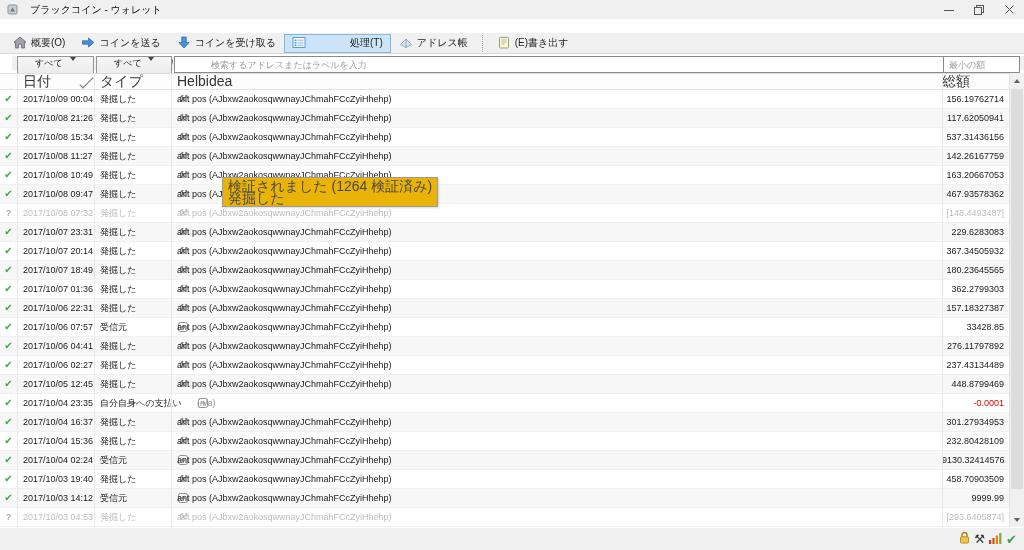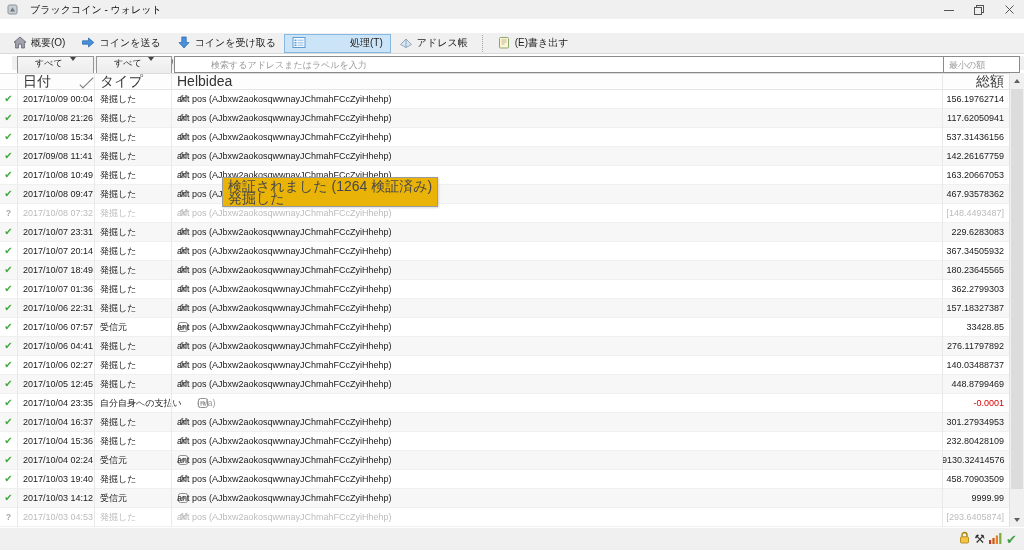--- a/index.html
+++ b/index.html
@@ -30,21 +30,21 @@
   .dropdown-caret { width:0; height:0; border-left:3.5px solid transparent; border-right:3.5px solid transparent; border-top:4px solid #444; }
   .txtin { position:absolute; top:56px; height:17px; border:1px solid #8a8a8a; font-size:9px; padding:0 5px; font-family:"Liberation Sans",sans-serif; color:#222; background:#fff; }
   .txtin::placeholder { color:#9a9a9a; opacity:1; }
   .search-in { left:174px; width:837px;padding-left:36px; }
   .min-in { left:943px; width:77px; }
 
   
   .thead { position:absolute; top:73px; left:0; width:1009px; height:17px; background:#fdfdfd; border-top:1px solid #dcdcdc; border-bottom:1px solid #e4e4e4; font-size:14px; color:#333; }
   .thead span { position:absolute; top:0; height:15px; line-height:15px; white-space:nowrap; }
   .h-date { left:23px; } .h-type { left:100px; } .h-addr { left:177px; }
-  .h-amt  { left:942px; width:62px; text-align:right; }
+  .h-amt  { left:942px; width:62px; text-align:left; }
   .sort-caret { position:absolute; left:84px; top:1px; width:5px; height:5px; border-right:1px solid #777; border-bottom:1px solid #777; transform:rotate(45deg); }
 
   
   .tbody { position:absolute; top:90px; left:0; width:1009px; height:437px; background:#fff; }
   .tr { position:relative; height:19px; border-bottom:1px solid #f0f0f0; background:#fff; font-size:9px; white-space:nowrap; }
   .tr.alt { background:#f7f7f7; }
   .tr span { position:absolute; top:0; height:18px; line-height:18px; }
   .c-status { left:0; width:17px; text-align:center; color:#3faa3f; font-size:10px; }
   .c-date { left:23px; }
   .c-type { left:100px; }
@@ -207,21 +207,21 @@
     <span class="c-date">2017/10/08 15:34</span>
     <span class="c-type">発掘した</span>
     <span class="c-addr">
         <i class="kicon">⚒</i>
         <span>ant pos (AJbxw2aokosqwwnayJChmahFCcZyiHhehp)</span>
       </span>
     <span class="c-amt">537.31436156</span>
   </div>
     <div class="tr alt">
     <span class="c-status">✔</span>
-    <span class="c-date">2017/09/08 11:41</span>
+    <span class="c-date">2017/10/08 11:27</span>
     <span class="c-type">発掘した</span>
     <span class="c-addr">
         <i class="kicon">⚒</i>
         <span>ant pos (AJbxw2aokosqwwnayJChmahFCcZyiHhehp)</span>
       </span>
     <span class="c-amt">142.26167759</span>
   </div>
     <div class="tr">
     <span class="c-status">✔</span>
     <span class="c-date">2017/10/08 10:49</span>
@@ -328,21 +328,21 @@
     <span class="c-amt">276.11797892</span>
   </div>
     <div class="tr">
     <span class="c-status">✔</span>
     <span class="c-date">2017/10/06 02:27</span>
     <span class="c-type">発掘した</span>
     <span class="c-addr">
         <i class="kicon">⚒</i>
         <span>ant pos (AJbxw2aokosqwwnayJChmahFCcZyiHhehp)</span>
       </span>
-    <span class="c-amt">140.03488737</span>
+    <span class="c-amt">237.43134489</span>
   </div>
     <div class="tr alt">
     <span class="c-status">✔</span>
     <span class="c-date">2017/10/05 12:45</span>
     <span class="c-type">発掘した</span>
     <span class="c-addr">
         <i class="kicon">⚒</i>
         <span>ant pos (AJbxw2aokosqwwnayJChmahFCcZyiHhehp)</span>
       </span>
     <span class="c-amt">448.8799469</span>

